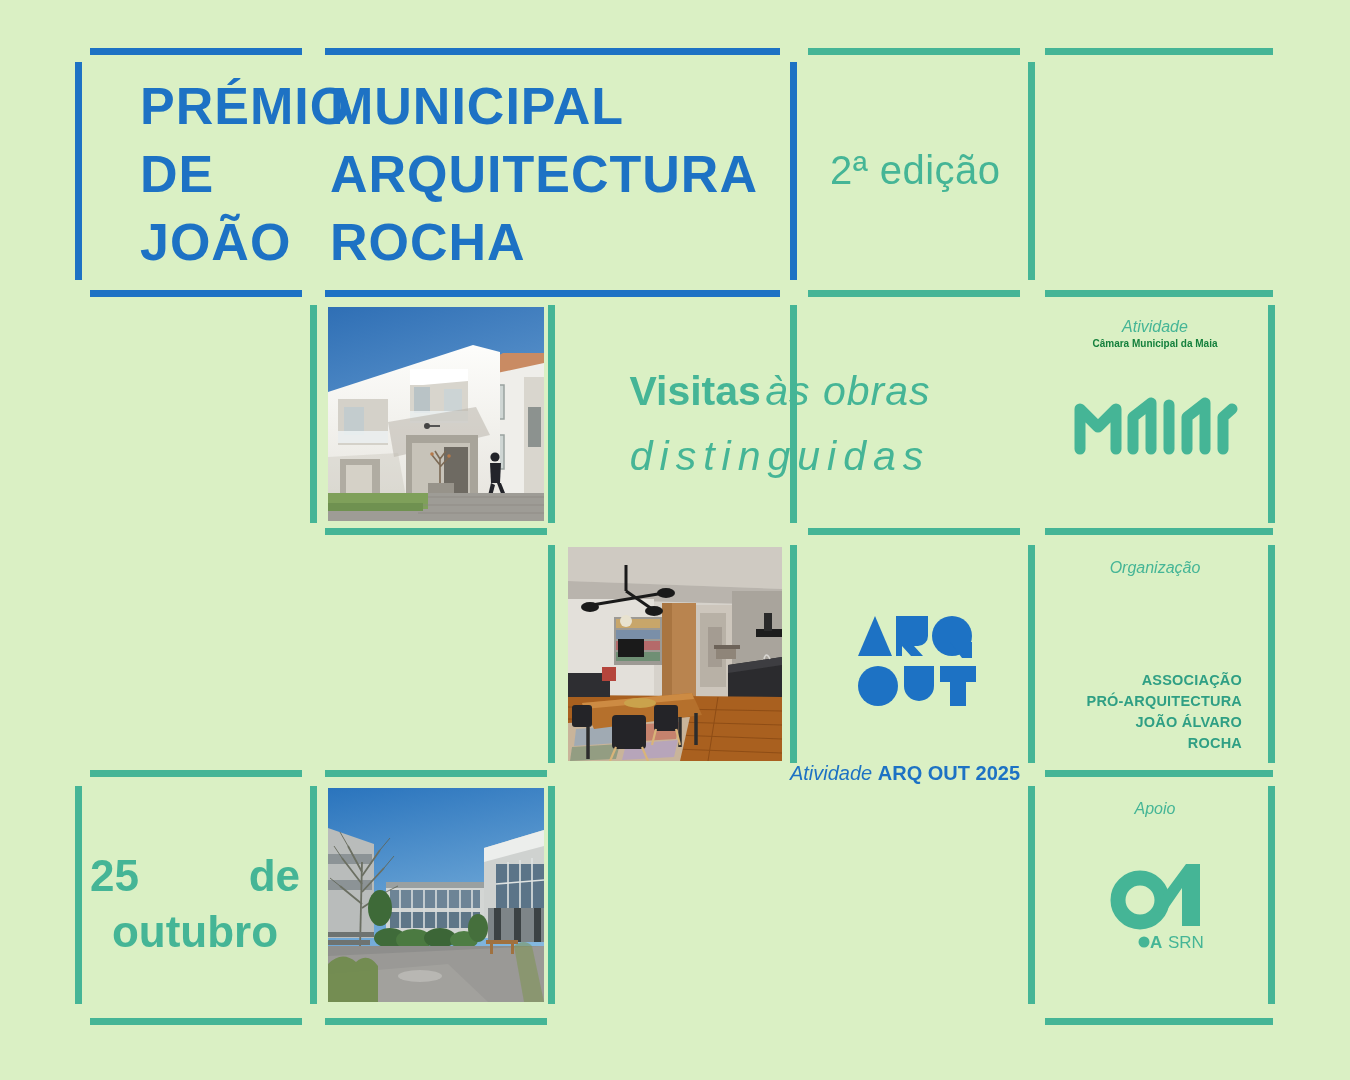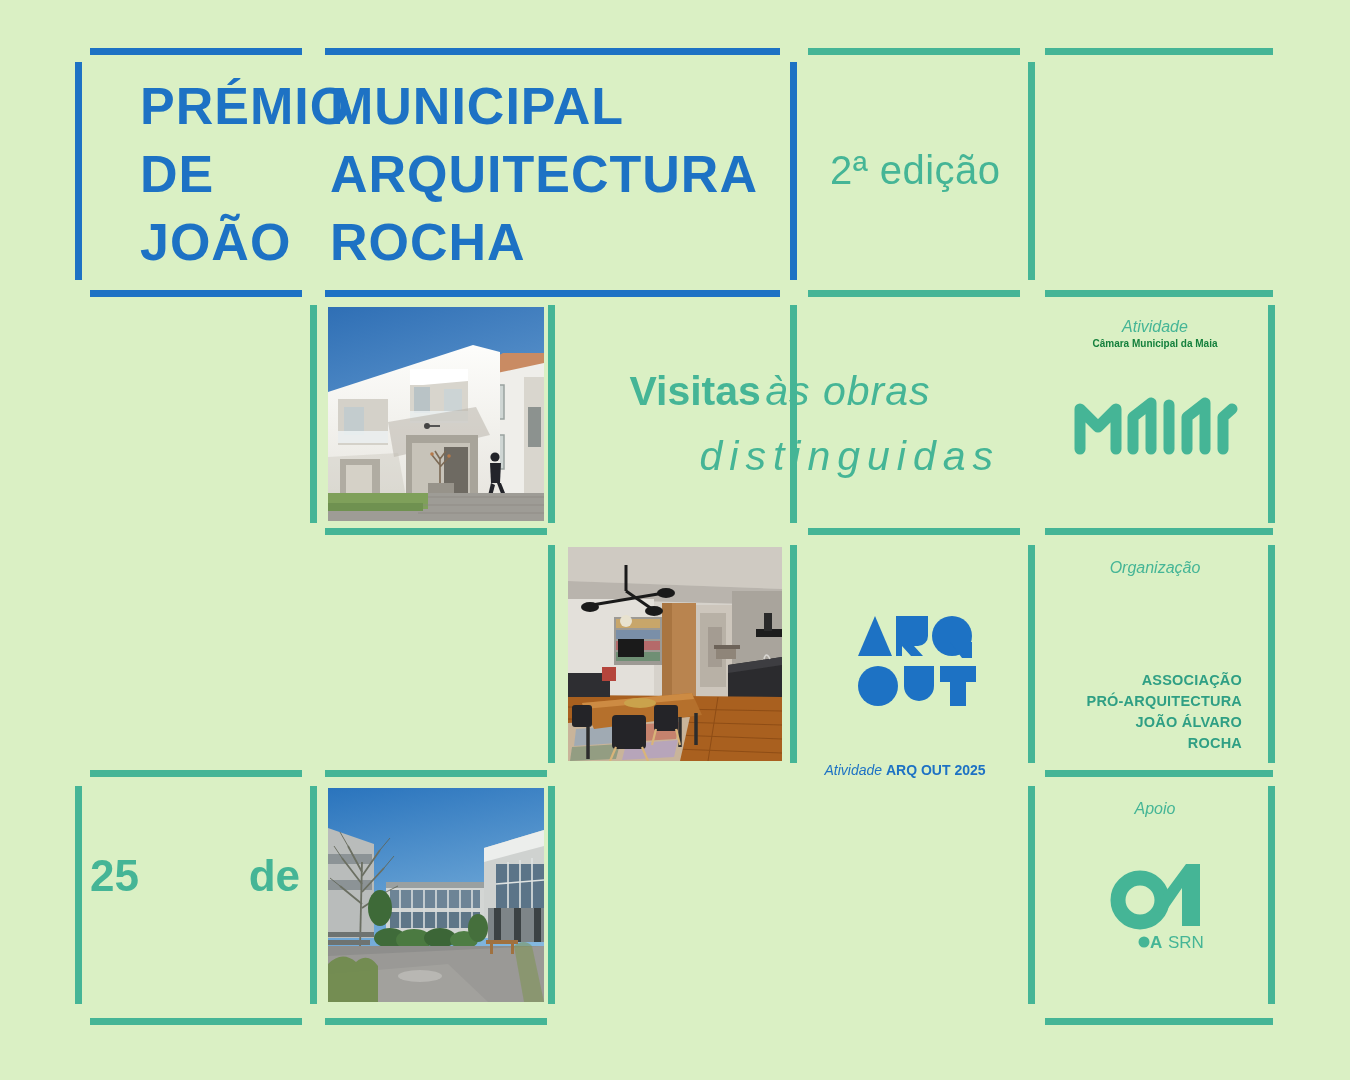--- a/index.html
+++ b/index.html
@@ -78,41 +78,40 @@
     font-weight: 400;
     font-style: italic;
     letter-spacing: 1px;
   }
   #visitas .v-line2 {
     font-size: 41px;
     font-weight: 400;
     font-style: italic;
     letter-spacing: 7px;
     display: block;
-    text-align: right;
   }
 
   
   .photo {
     position: absolute;
     overflow: hidden;
   }
   .photo svg { display: block; width: 100%; height: 100%; }
 
   
   #arqout-logo { position: absolute; left: 858px; top: 612px; width: 118px; height: 98px; }
   #arqout-logo svg { display:block; width:100%; height:100%; }
 
   #atividade {
     position: absolute;
     left: 780px;
     top: 762px;
     width: 250px;
     text-align: center;
-    font-size: 14px;
+    font-size: 20px;
     color: #1d72c4;
     white-space: nowrap;
   }
   #atividade .it { font-style: italic; font-weight: 400; }
   #atividade .bd { font-weight: 700; }
 
   
   .credit-label {
     position: absolute;
     width: 230px;
@@ -548,15 +547,16 @@
         <text x="60" y="96" font-family="'Liberation Sans', sans-serif" font-size="17" font-weight="400">SRN</text>
       </g>
     </svg>
   </div>
 
   <div id="date-block">
     <div class="d-row1">
       <span>25</span>
       <span>de</span>
     </div>
+    <div class="d-row2">outubro</div>
   </div>
 
 </div>
 
 </body></html>

